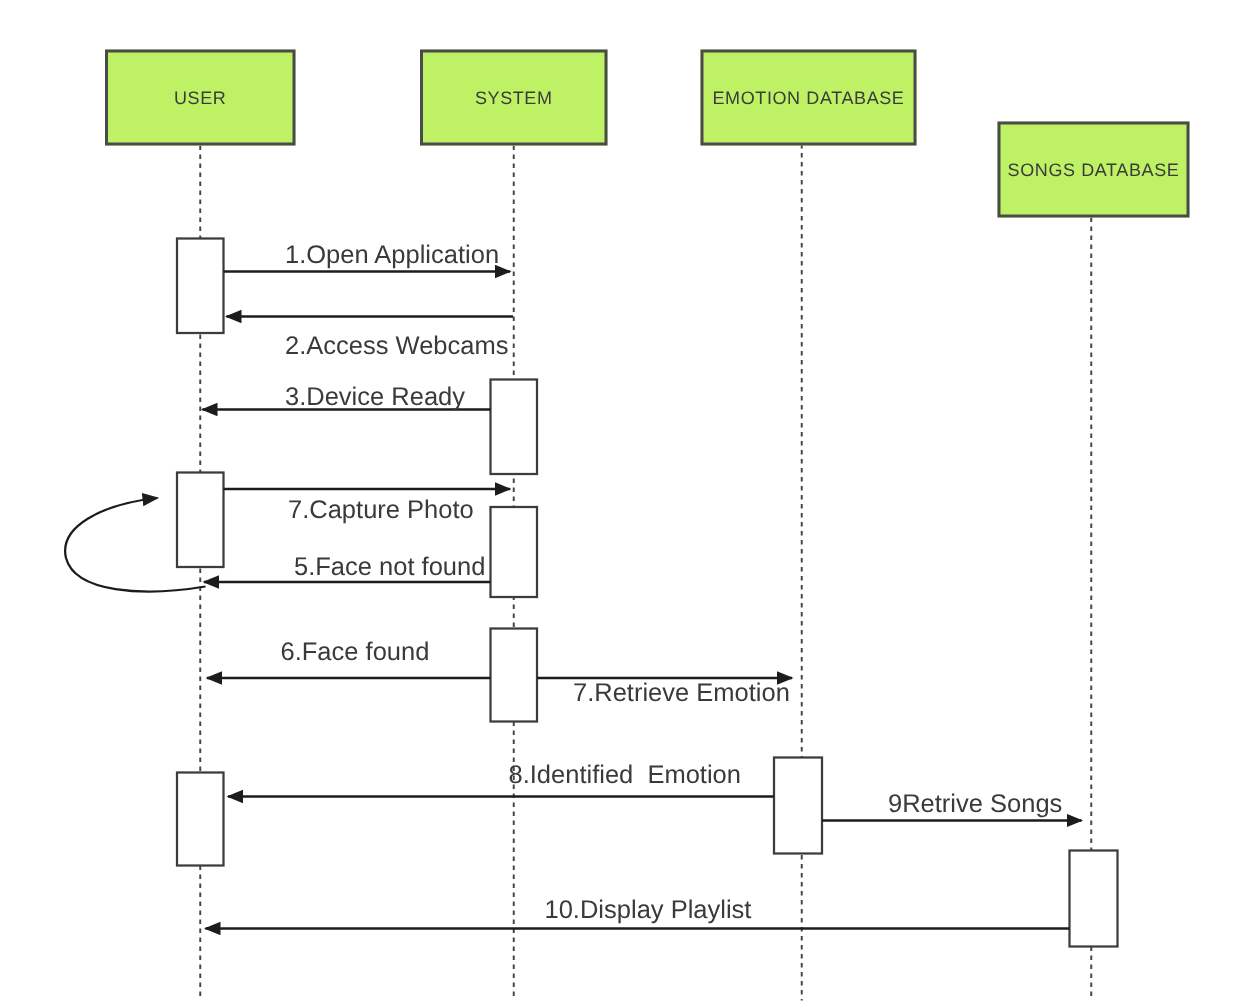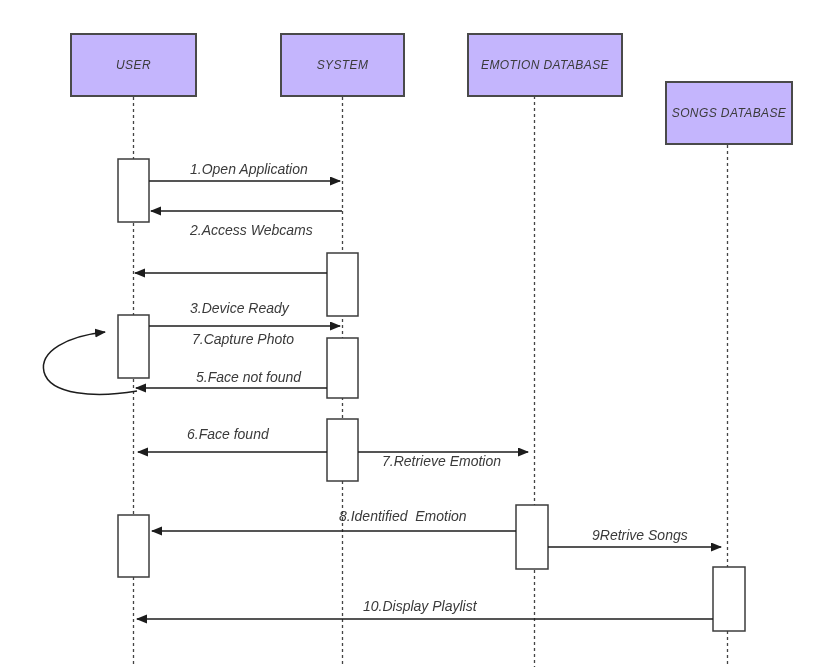--- a/index.html
+++ b/index.html
@@ -8,34 +8,32 @@
     width:836px;height:670px;
     background:#ffffff;
     font-family:"Liberation Sans", sans-serif;
     overflow:hidden;
   }
   #lines-layer{position:absolute;left:0;top:0;width:836px;height:670px;}
   .actor-box{
     position:absolute;
     box-sizing:border-box;
     border:2px solid #4a4a4a;
-    background:#c4b5fd;
+    background:#bef264;
     display:flex;align-items:center;justify-content:center;
     font-size:12px;
     letter-spacing:.4px;
     color:#3b3b3b;
-    font-style:italic;
   }
   .msg-label{
     position:absolute;
-    font-size:14px;
+    font-size:17px;
     line-height:13px;
     color:#3a3a3a;
     white-space:pre;
-    font-style:italic;
   }
 </style>
 </head>
 <body>
 
 <div id="canvas">
 
   <svg id="lines-layer" width="836" height="670" viewBox="0 0 836 670" xmlns="http://www.w3.org/2000/svg">
     <defs>
       <marker id="arrow" markerUnits="userSpaceOnUse" markerWidth="12" markerHeight="10" refX="10" refY="4.5" orient="auto">
@@ -70,30 +68,30 @@
 
     <path d="M137,391 C95,398 50,395 44,372 C39,351 68,336 105,332" fill="none" stroke="#1c1c1c" stroke-width="1.5" marker-end="url(#arrow)"></path>
   </svg>
 
   <div class="actor-box" style="left:70px;top:33px;width:127px;height:64px;">
     <span>USER</span>
   </div>
   <div class="actor-box" style="left:280px;top:33px;width:125px;height:64px;">
     <span>SYSTEM</span>
   </div>
-  <div class="actor-box" style="left:467px;top:33px;width:156px;height:64px;align-items:center;">
+  <div class="actor-box" style="left:467px;top:33px;width:144px;height:64px;align-items:center;">
     <span>EMOTION DATABASE</span>
   </div>
   <div class="actor-box" style="left:665px;top:33px;width:128px;height:64px;margin-top:48px;">
     <span>SONGS DATABASE</span>
   </div>
 
   <div class="msg-label" style="left:190px;top:163px;">1.Open Application</div>
   <div class="msg-label" style="left:190px;top:194px;margin-top:30px;">2.Access Webcams</div>
-  <div class="msg-label" style="left:190px;top:258px;margin-top:44px;">3.Device Ready</div>
+  <div class="msg-label" style="left:190px;top:258px;">3.Device Ready</div>
   <div class="msg-label" style="left:192px;top:333px;">7.Capture Photo</div>
   <div class="msg-label" style="left:196px;top:371px;">5.Face not found</div>
   <div class="msg-label" style="left:187px;top:428px;">6.Face found</div>
   <div class="msg-label" style="left:382px;top:455px;">7.Retrieve Emotion</div>
   <div class="msg-label" style="left:339px;top:510px;">8.Identified  Emotion</div>
   <div class="msg-label" style="left:592px;top:529px;">9Retrive Songs</div>
   <div class="msg-label" style="left:363px;top:600px;">10.Display Playlist</div>
 
 </div>
 

